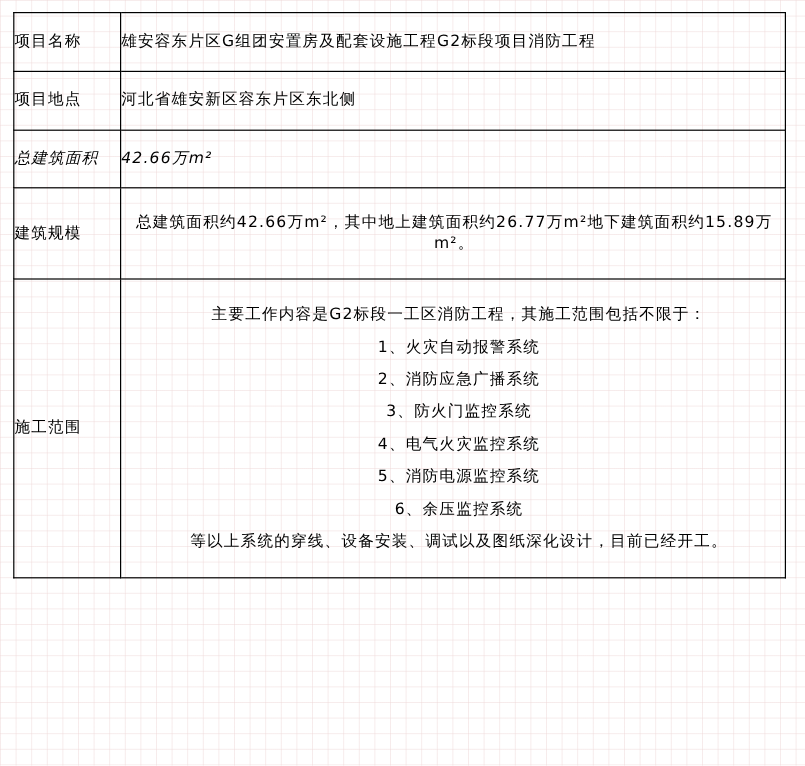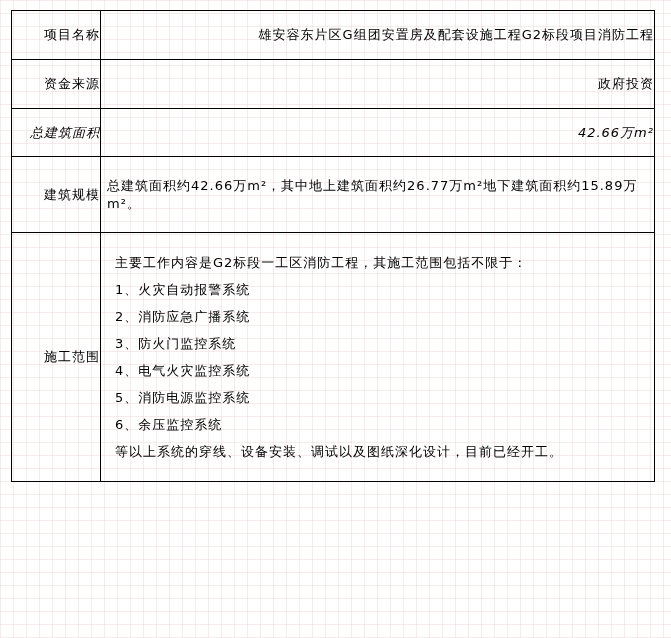--- a/index.html
+++ b/index.html
@@ -38,27 +38,27 @@
     line-height: 1.35;
     background: transparent;
     padding: 0;
   }
   table.project-table { border: 1px solid #000000; }
 
   col.label-col { width: 89px; }
   col.value-col { width: 554px; }
 
   td.label-cell {
-    text-align: right;
+    text-align: left;
   }
   td.value-cell.center {
-    text-align: right;
+    text-align: left;
   }
   td.value-cell.left {
-    text-align: left;
+    text-align: center;
     padding-left: 6px;
     padding-right: 4px;
   }
   td.value-cell.multiline {
     white-space: pre-line;
     line-height: 27px;
     padding-left: 14px;
   }
 
   tr.r-std  { height: 49px; }
@@ -73,22 +73,22 @@
   <colgroup>
     <col class="label-col">
     <col class="value-col">
   </colgroup>
   <tbody>
     <tr class="r-std">
       <td class="label-cell">项目名称</td>
       <td class="value-cell center">雄安容东片区G组团安置房及配套设施工程G2标段项目消防工程</td>
     </tr>
     <tr class="r-std">
-      <td class="label-cell">资金来源</td>
-      <td class="value-cell center">政府投资</td>
+      <td class="label-cell">项目地点</td>
+      <td class="value-cell center">河北省雄安新区容东片区东北侧</td>
     </tr>
     <tr class="r-six">
       <td class="label-cell">总建筑面积</td>
       <td class="value-cell center">42.66万m²</td>
     </tr>
     <tr class="r-med">
       <td class="label-cell">建筑规模</td>
       <td class="value-cell left">总建筑面积约42.66万m²，其中地上建筑面积约26.77万m²地下建筑面积约15.89万m²。</td>
     </tr>
     <tr class="r-big">

